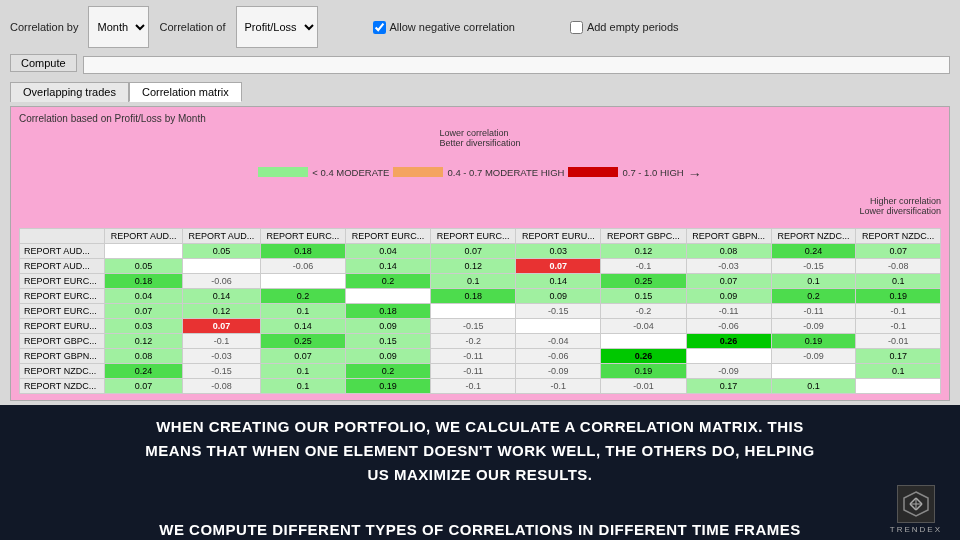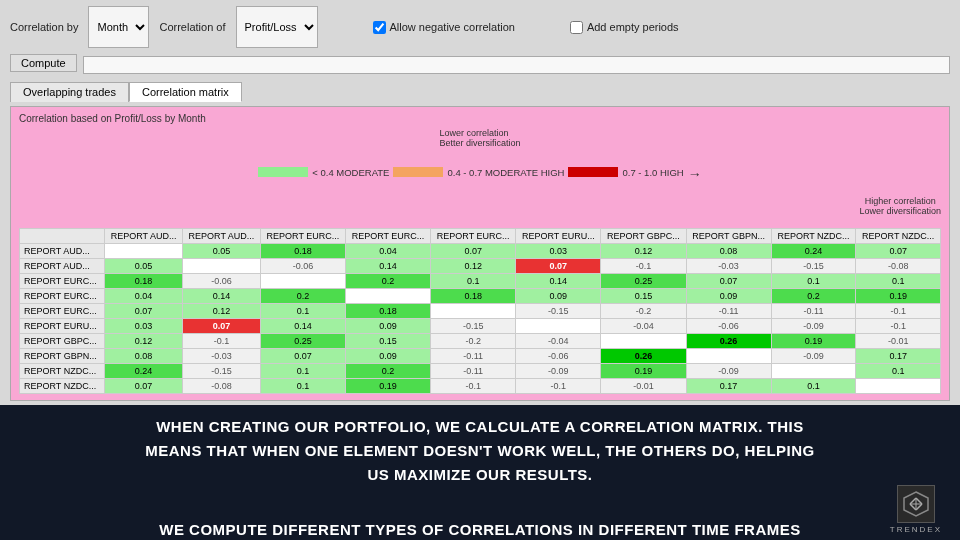--- a/index.html
+++ b/index.html
@@ -82,21 +82,21 @@
       display: flex;
       align-items: center;
       gap: 16px;
       font-size: 9.5px;
       color: #333;
       margin-bottom: 12px;
       flex-direction: column;
     }
 
     .legend-left { display: flex; flex-direction: column; font-size: 9px; }
-    .legend-right { display: flex; flex-direction: column; font-size: 9px; text-align: center; margin-left: auto; }
+    .legend-right { display: flex; flex-direction: column; font-size: 9px; text-align: right; margin-left: auto; }
 
     .legend-items {
       display: flex;
       align-items: center;
       gap: 4px;
     }
 
     .legend-box {
       width: 50px;
       height: 10px;

